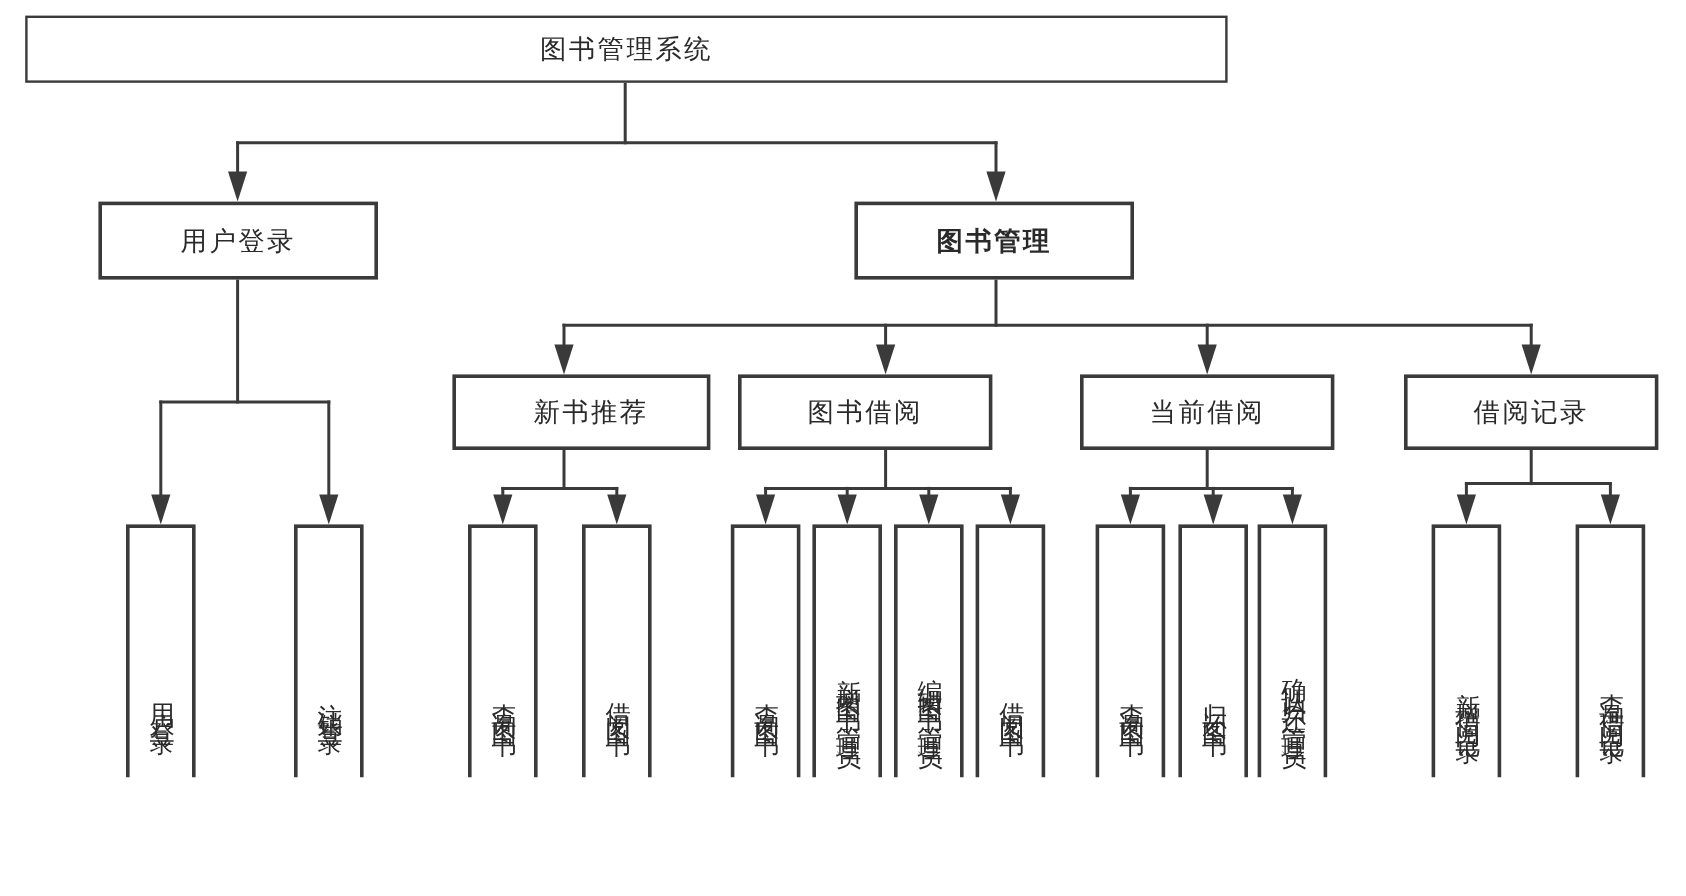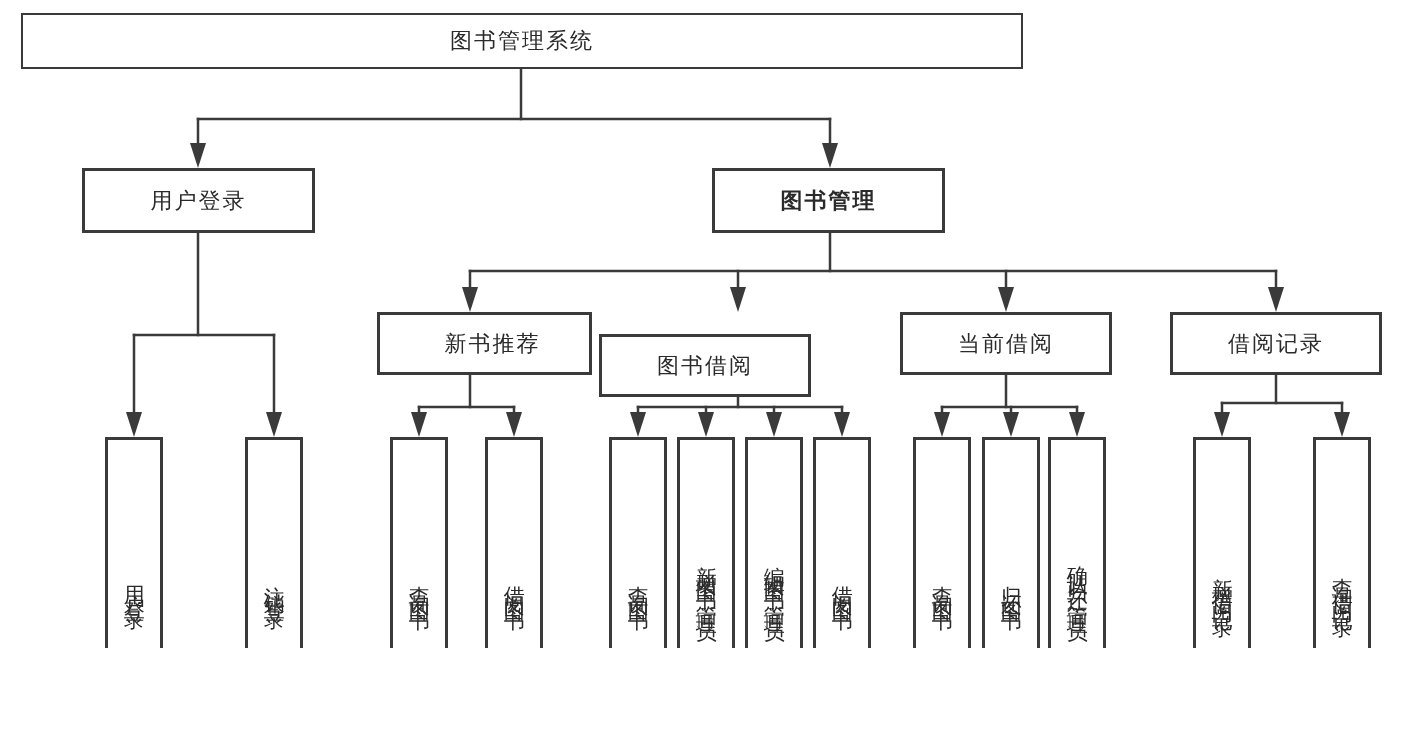--- a/index.html
+++ b/index.html
@@ -20,21 +20,21 @@
     align-items:center;
     justify-content:center;
     color:#2a2a2a;
   }
   .h-label { font-size:22px; letter-spacing:2px; white-space:nowrap; }
   .root  { left:21px;  top:13px;  width:1002px; height:56px; border-width:2.5px; }
   .n-user-login { left:82px;  top:168px; width:233px; height:65px; }
   .n-book-mgmt  { left:712px; top:168px; width:233px; height:65px;font-weight:bold; }
   .lvl3 { top:312px; height:63px; }
   .n-newbook { left:377px;  width:215px;padding-left:16px; }
-  .n-borrow  { left:599px;  width:212px;margin-top:22px; }
+  .n-borrow  { left:615px;  width:212px; }
   .n-current { left:900px;  width:212px;justify-content:center; }
   .n-records { left:1170px; width:212px; }
   .leaf { top:437px; height:296px; width:58px; }
   .leaf .v-label {
     writing-mode:vertical-rl;
     text-orientation:mixed;
     font-size:21px;
     letter-spacing:8px;
     line-height:1.25;
     white-space:nowrap;

